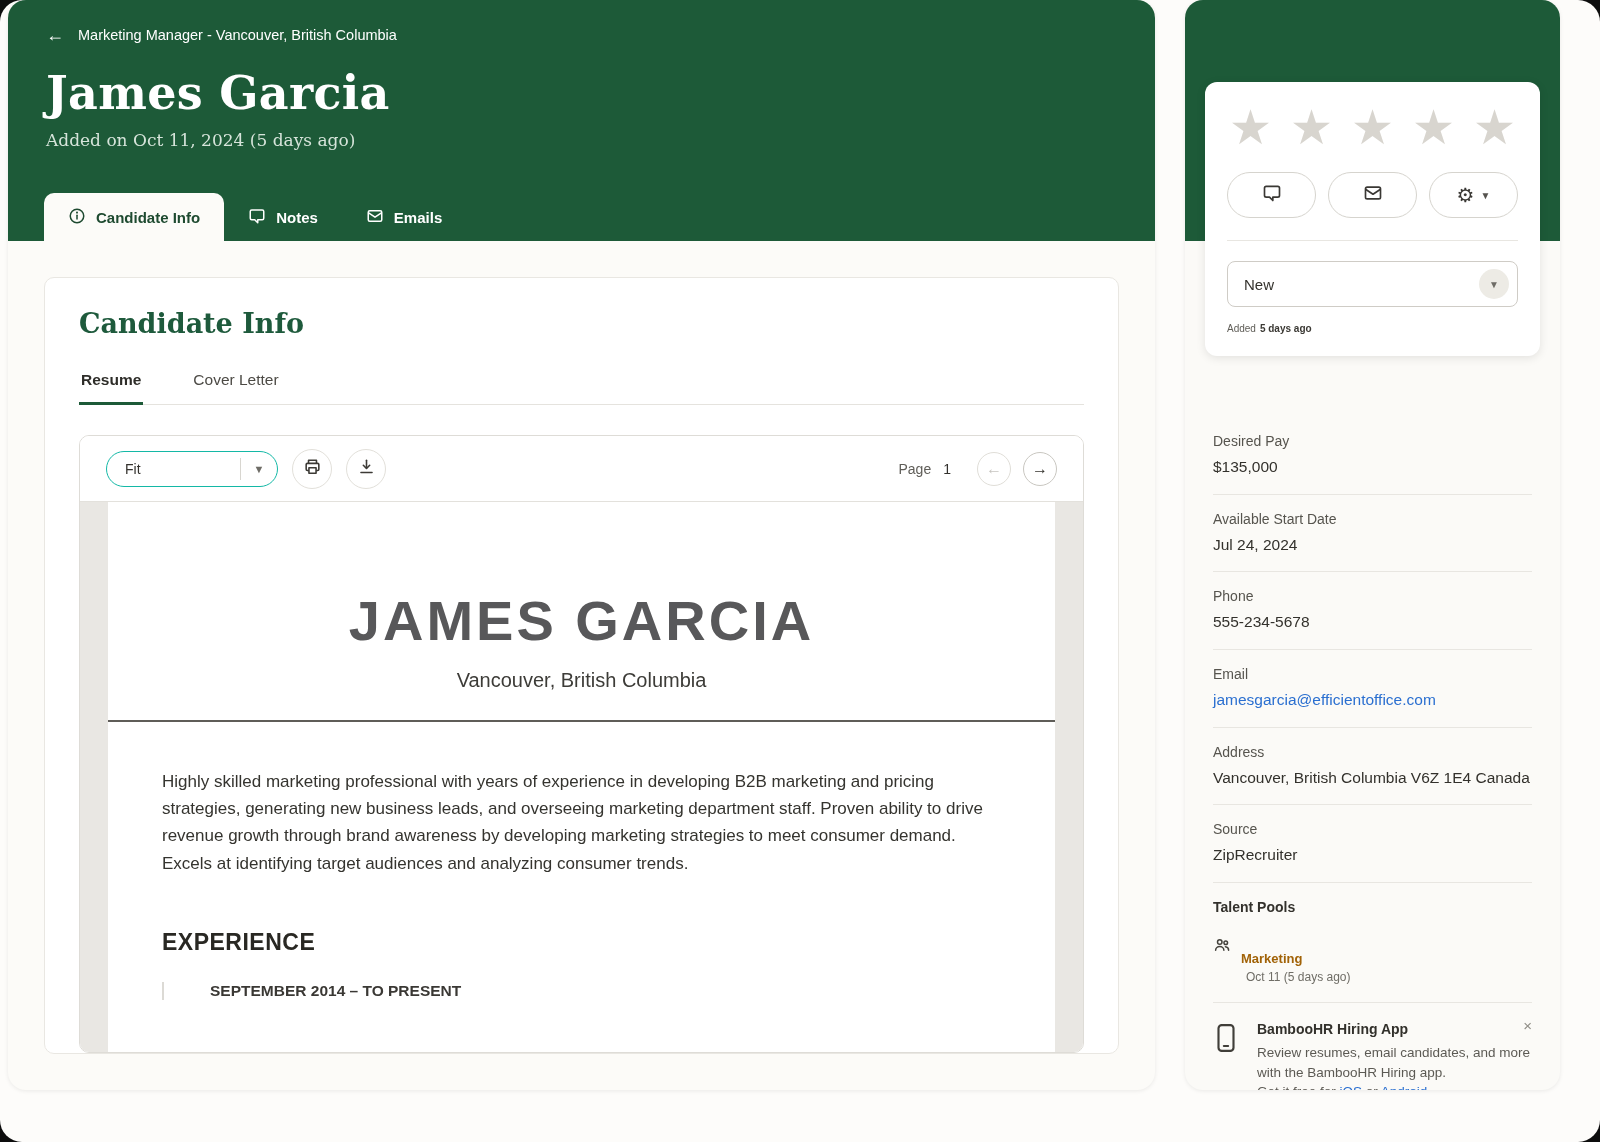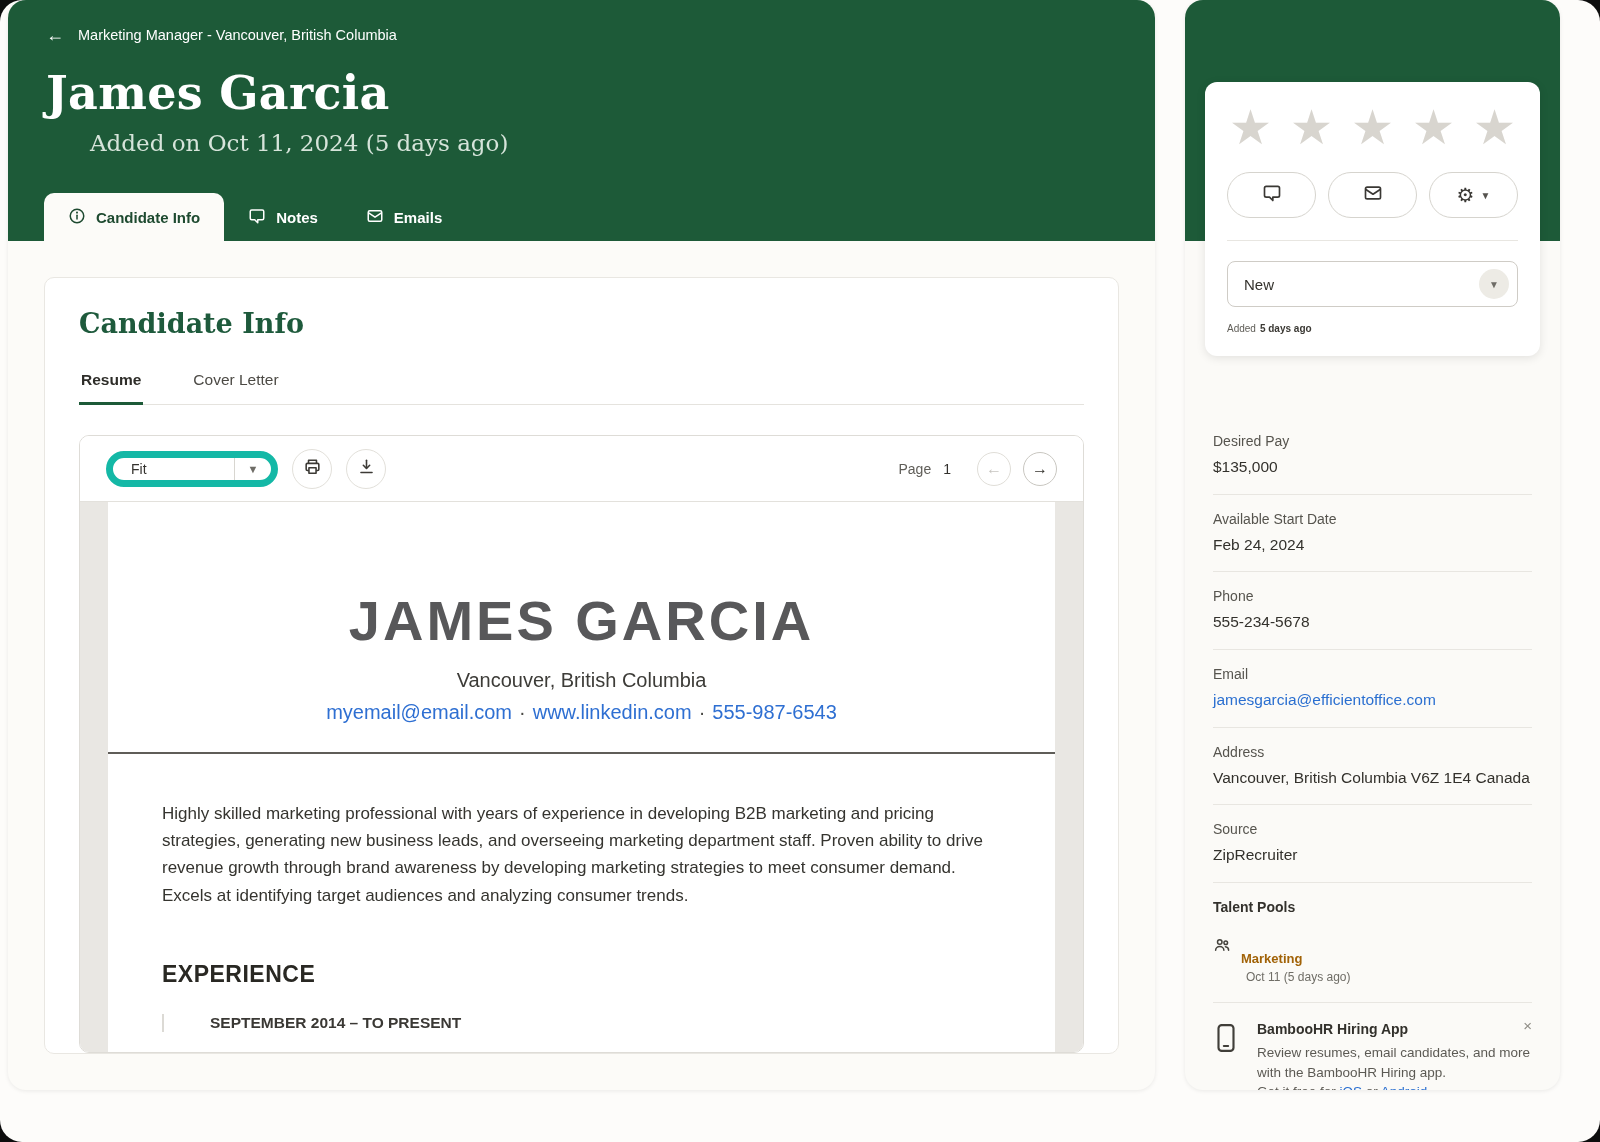--- a/index.html
+++ b/index.html
@@ -7,39 +7,39 @@
   body { background:#0d0d0d; font-family:"Liberation Sans",sans-serif; }
   .canvas { position:relative; width:1600px; height:1142px; background:#fdfcfa; border-radius:22px; overflow:hidden; }
 
   
   .left-panel { position:absolute; left:8px; top:0; width:1147px; height:1090px; background:#fcfbf8;
     border-radius:18px; box-shadow:0 1px 4px rgba(0,0,0,.08); overflow:hidden; }
   .lp-header { position:relative; height:241px; background:#1d5a38; padding:26px 38px 0; }
   .breadcrumb-row { display:flex; align-items:center; gap:14px; color:#ffffff; font-size:14.5px; }
   .back-icon { font-size:18px; line-height:1; cursor:pointer; }
   .lp-title { font-family:"DejaVu Serif",serif; font-weight:700; font-size:46px; color:#fff; margin-top:22px; letter-spacing:.3px; }
-  .lp-subtitle { font-family:"DejaVu Serif",serif; font-size:23px; color:#d6e4da; margin-top:10px;margin-left:44px; }
+  .lp-subtitle { font-family:"DejaVu Serif",serif; font-size:17px; color:#d6e4da; margin-top:10px; }
   .tabs { position:absolute; left:36px; bottom:0; display:flex; }
   .tab { display:flex; align-items:center; gap:10px; height:48px; padding:0 24px; font-size:15px; font-weight:600;
     color:#fff; border-radius:10px 10px 0 0; cursor:pointer; }
   .tab.active { background:#fcfbf8; color:#1e4a30; }
   .tab svg { width:18px; height:18px; }
 
   .lp-content { padding:36px; height:849px; }
   .card { background:#fff; border:1px solid #e9e7e2; border-radius:10px; padding:30px 34px 0; height:100%;
     display:flex; flex-direction:column; overflow:hidden; }
   .card-title { font-family:"DejaVu Serif",serif; font-weight:700; font-size:27px; color:#1e5a3c; }
   .subtabs { display:flex; gap:48px; margin-top:22px; border-bottom:1px solid #e5e3de; }
   .subtab { padding:10px 2px 13px; font-size:15.5px; color:#4c4a45; cursor:pointer; margin-bottom:-1px; }
   .subtab.active { color:#2e2d29; font-weight:700; border-bottom:3px solid #1d5a38; }
 
   .viewer { margin-top:30px; border:1px solid #dedcd7; border-radius:10px; flex:1; display:flex; flex-direction:column; overflow:hidden; }
   .viewer-toolbar { height:66px; min-height:66px; display:flex; align-items:center; padding:0 26px; background:#fff;
     border-bottom:1px solid #e3e1dc; gap:14px; }
-  .zoom-select { width:172px; height:36px; border:7px solid #14b8a6; border-radius:19px; display:flex; align-items:center;
+  .zoom-select { width:172px; height:36px; border:1px solid #14b8a6; border-radius:19px; display:flex; align-items:center;
     font-size:14px; color:#34322e; background:#fff; cursor:pointer; }
   .zoom-label { padding-left:18px; flex:1; }
   .zoom-divider { width:1px; height:22px; background:#d8d6d0; }
   .zoom-caret { width:36px; text-align:center; color:#6e6c66; font-size:11px; }
   .icon-btn { width:40px; height:40px; border-radius:50%; border:1px solid #e2e0da; background:#fff; display:flex;
     align-items:center; justify-content:center; color:#3c3a35; cursor:pointer; }
   .icon-btn svg { width:19px; height:19px; }
   .pager { margin-left:auto; display:flex; align-items:center; gap:12px; font-size:14px; color:#5f5d58; }
   .page-num { color:#33312d; margin-right:14px; }
   .pager-btn { width:34px; height:34px; border-radius:50%; border:1px solid #e0ded8; background:#fff; display:flex;
@@ -193,23 +193,20 @@
               <div class="pager-btn next">
                 <span>→</span>
               </div>
             </div>
           </div>
 
           <div class="viewer-body">
             <div class="doc-page">
               <div class="doc-name">JAMES GARCIA</div>
               <div class="doc-location">Vancouver, British Columbia</div>
-              <div class="doc-contacts">
-                <span class="c-link">myemail@email.com</span><span class="sep">·</span><span class="c-link">www.linkedin.com</span><span class="sep">·</span><span class="c-link">555-987-6543</span>
-              </div>
               <div class="doc-hr"></div>
               <div class="doc-body">
                 <p class="doc-summary">Highly skilled marketing professional with years of experience in developing B2B marketing and pricing strategies, generating new business leads, and overseeing marketing department staff. Proven ability to drive revenue growth through brand awareness by developing marketing strategies to meet consumer demand. Excels at identifying target audiences and analyzing consumer trends.</p>
                 <div class="doc-exp-heading">EXPERIENCE</div>
                 <div class="doc-job">
                   <div class="doc-dates">SEPTEMBER 2014 – TO PRESENT</div>
 
                 </div>
               </div>
             </div>
@@ -261,21 +258,21 @@
       </div>
     </div>
 
     <div class="rp-fields">
       <div class="field-row">
         <div class="field-label">Desired Pay</div>
         <div class="field-value">$135,000</div>
       </div>
       <div class="field-row">
         <div class="field-label">Available Start Date</div>
-        <div class="field-value">Feb 24, 2024</div>
+        <div class="field-value">Jul 24, 2024</div>
       </div>
       <div class="field-row">
         <div class="field-label">Phone</div>
         <div class="field-value">555-234-5678</div>
       </div>
       <div class="field-row">
         <div class="field-label">Email</div>
         <div class="field-value link">jamesgarcia@efficientoffice.com</div>
       </div>
       <div class="field-row">

